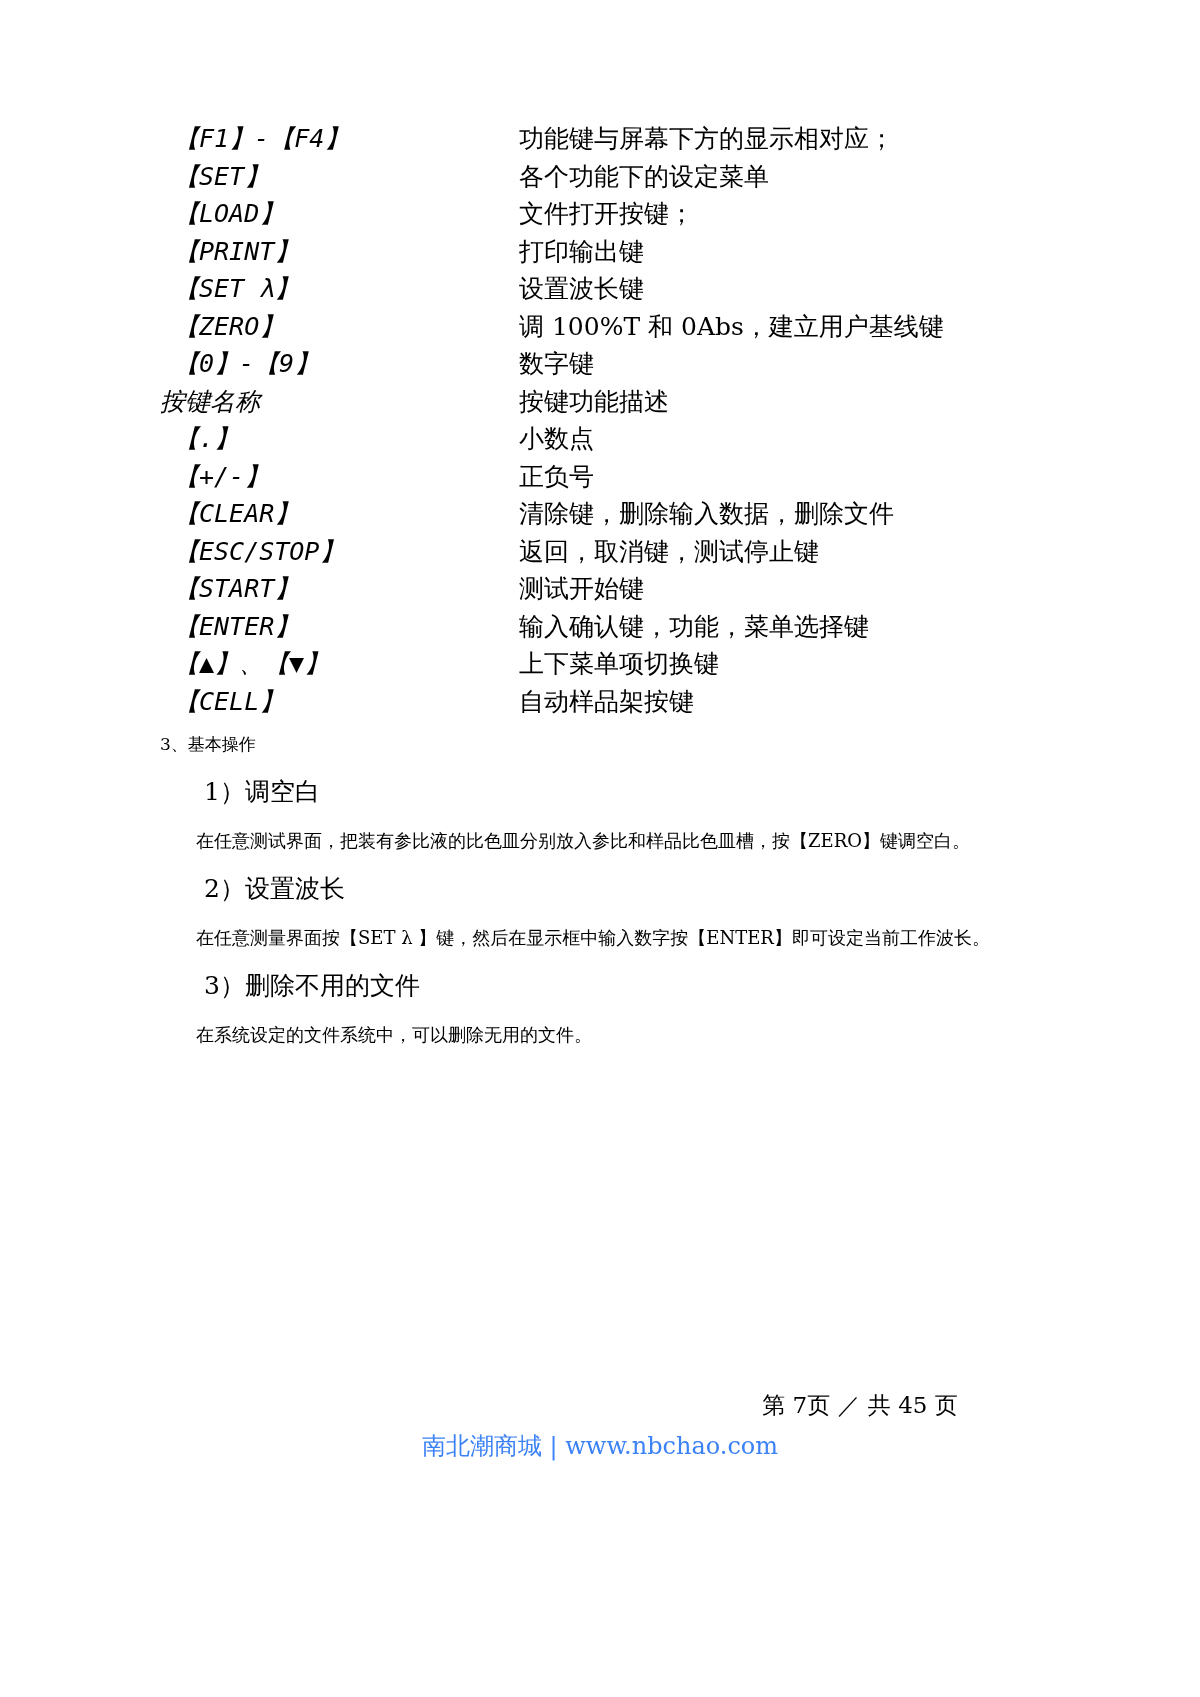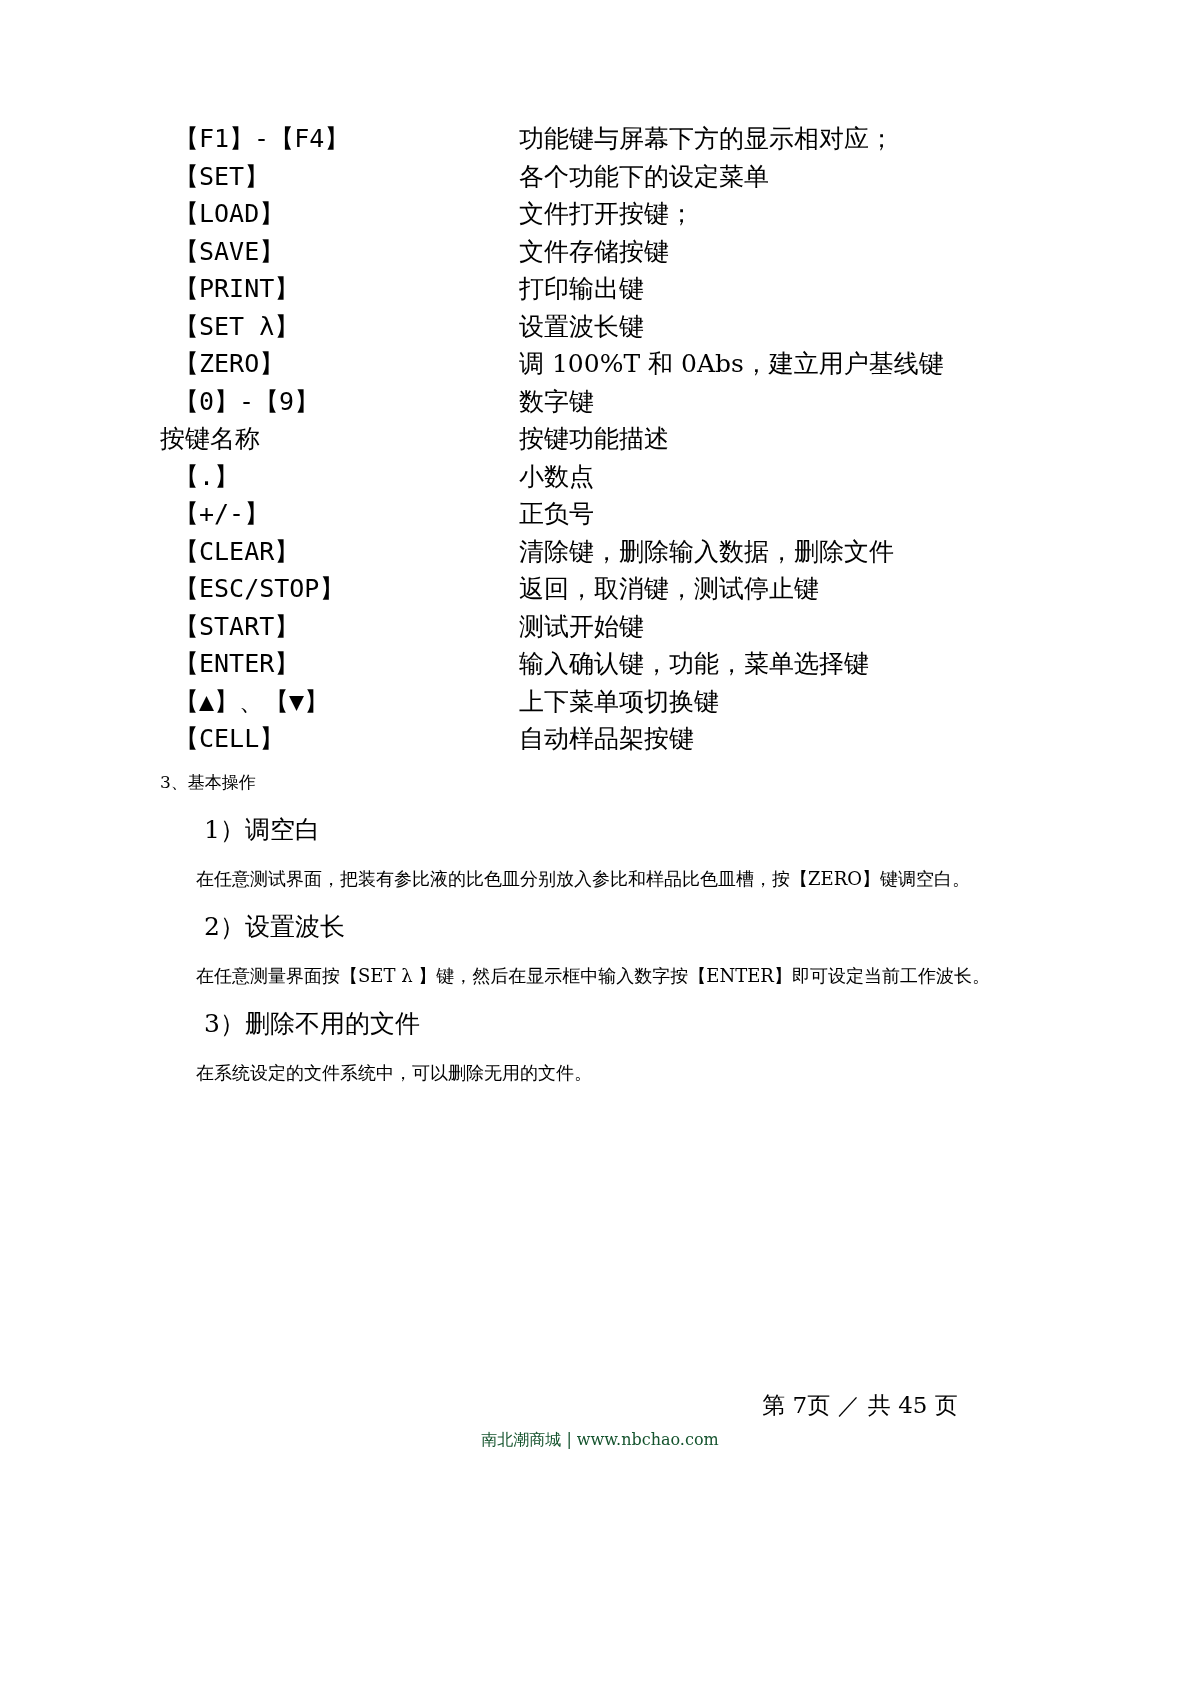--- a/index.html
+++ b/index.html
@@ -32,20 +32,21 @@
     vertical-align: baseline;
     padding: 0;
     font-size: 25px;
     line-height: 37.5px;
     white-space: nowrap;
   }
   .col-key {
     width: 345px;
     font-family: "DejaVu Sans Mono", monospace;
     letter-spacing: 0px;
+    font-style: italic;
   }
   .col-desc {
     font-family: "DejaVu Serif", serif;
   }
   .row-header td {
     font-weight: normal;
   }
   .row-header .col-key {
     font-family: "DejaVu Serif", serif;
     padding-left: 0px;
@@ -88,22 +89,22 @@
   .footer-page .inner {
     display: inline-block;
     margin-left: 520px;
   }
   .footer-brand {
     position: absolute;
     left: 0;
     top: 1430px;
     width: 1200px;
     text-align: center;
-    font-size: 16px;
-    color: #14532d;
+    font-size: 24px;
+    color: #3b82f6;
     font-family: "DejaVu Serif", serif;
   }
 </style>
 </head>
 <body>
 
 <div class="page">
 
   <div class="content">
 
@@ -113,24 +114,20 @@
           <td class="col-key">【F1】-【F4】</td>
           <td class="col-desc">功能键与屏幕下方的显示相对应；</td>
         </tr>
         <tr>
           <td class="col-key">【SET】</td>
           <td class="col-desc">各个功能下的设定菜单</td>
         </tr>
         <tr>
           <td class="col-key">【LOAD】</td>
           <td class="col-desc">文件打开按键；</td>
-        </tr>
-        <tr>
-          <td class="col-key">【SAVE】</td>
-          <td class="col-desc">文件存储按键</td>
         </tr>
         <tr>
           <td class="col-key">【PRINT】</td>
           <td class="col-desc">打印输出键</td>
         </tr>
         <tr>
           <td class="col-key">【SET λ】</td>
           <td class="col-desc">设置波长键</td>
         </tr>
         <tr>

